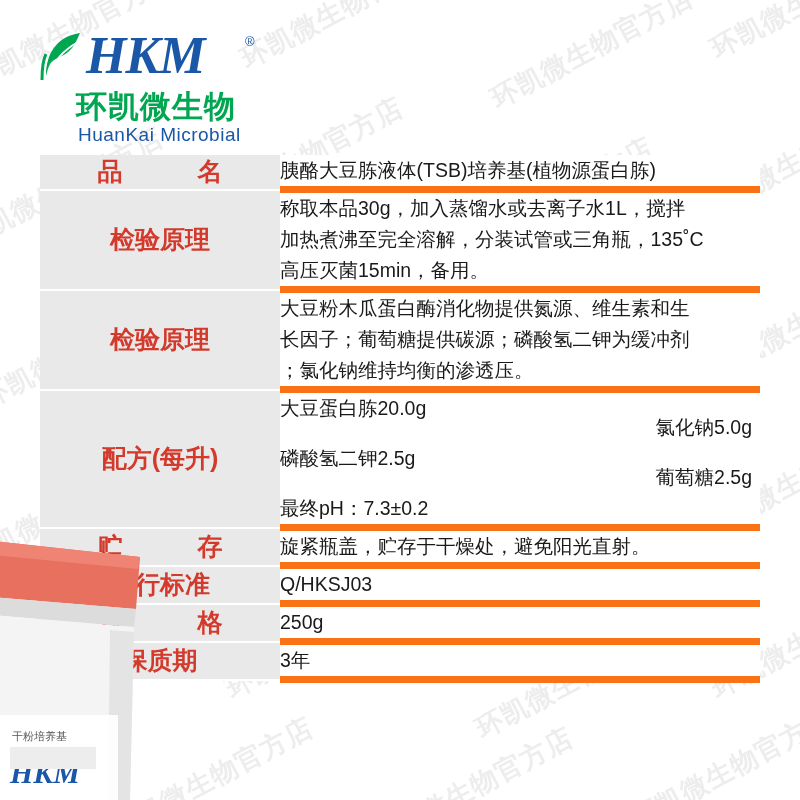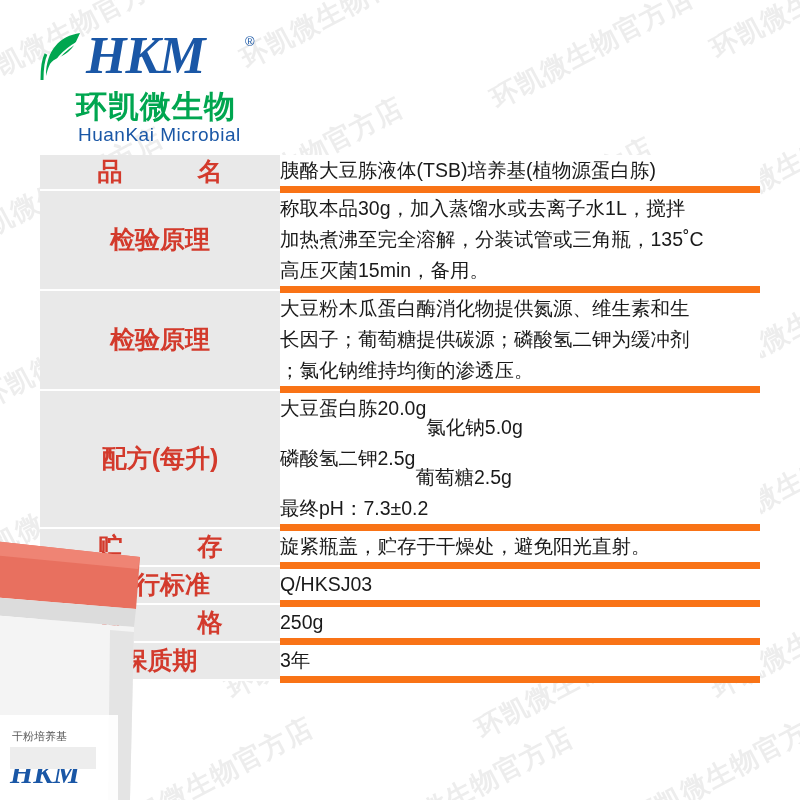--- a/index.html
+++ b/index.html
@@ -130,20 +130,21 @@
     font-size: 19.5px;
     line-height: 31px;
     padding: 10px 0 10px 18px;
     border-bottom: 7px solid #f97316;
   }
   .value-line { display: block; }
 
   
   .formula-row {
     display: flex;
+    justify-content: space-between;
     padding-right: 8px;
   }
   .formula-left { }
   .formula-right { text-align: right; margin-top: 19px; }
 </style>
 </head>
 <body>
 
 <div id="watermarks">
     <div class="wm" style="left: -40px; top: 10px; transform: rotate(-28deg);">环凯微生物官方店</div>

